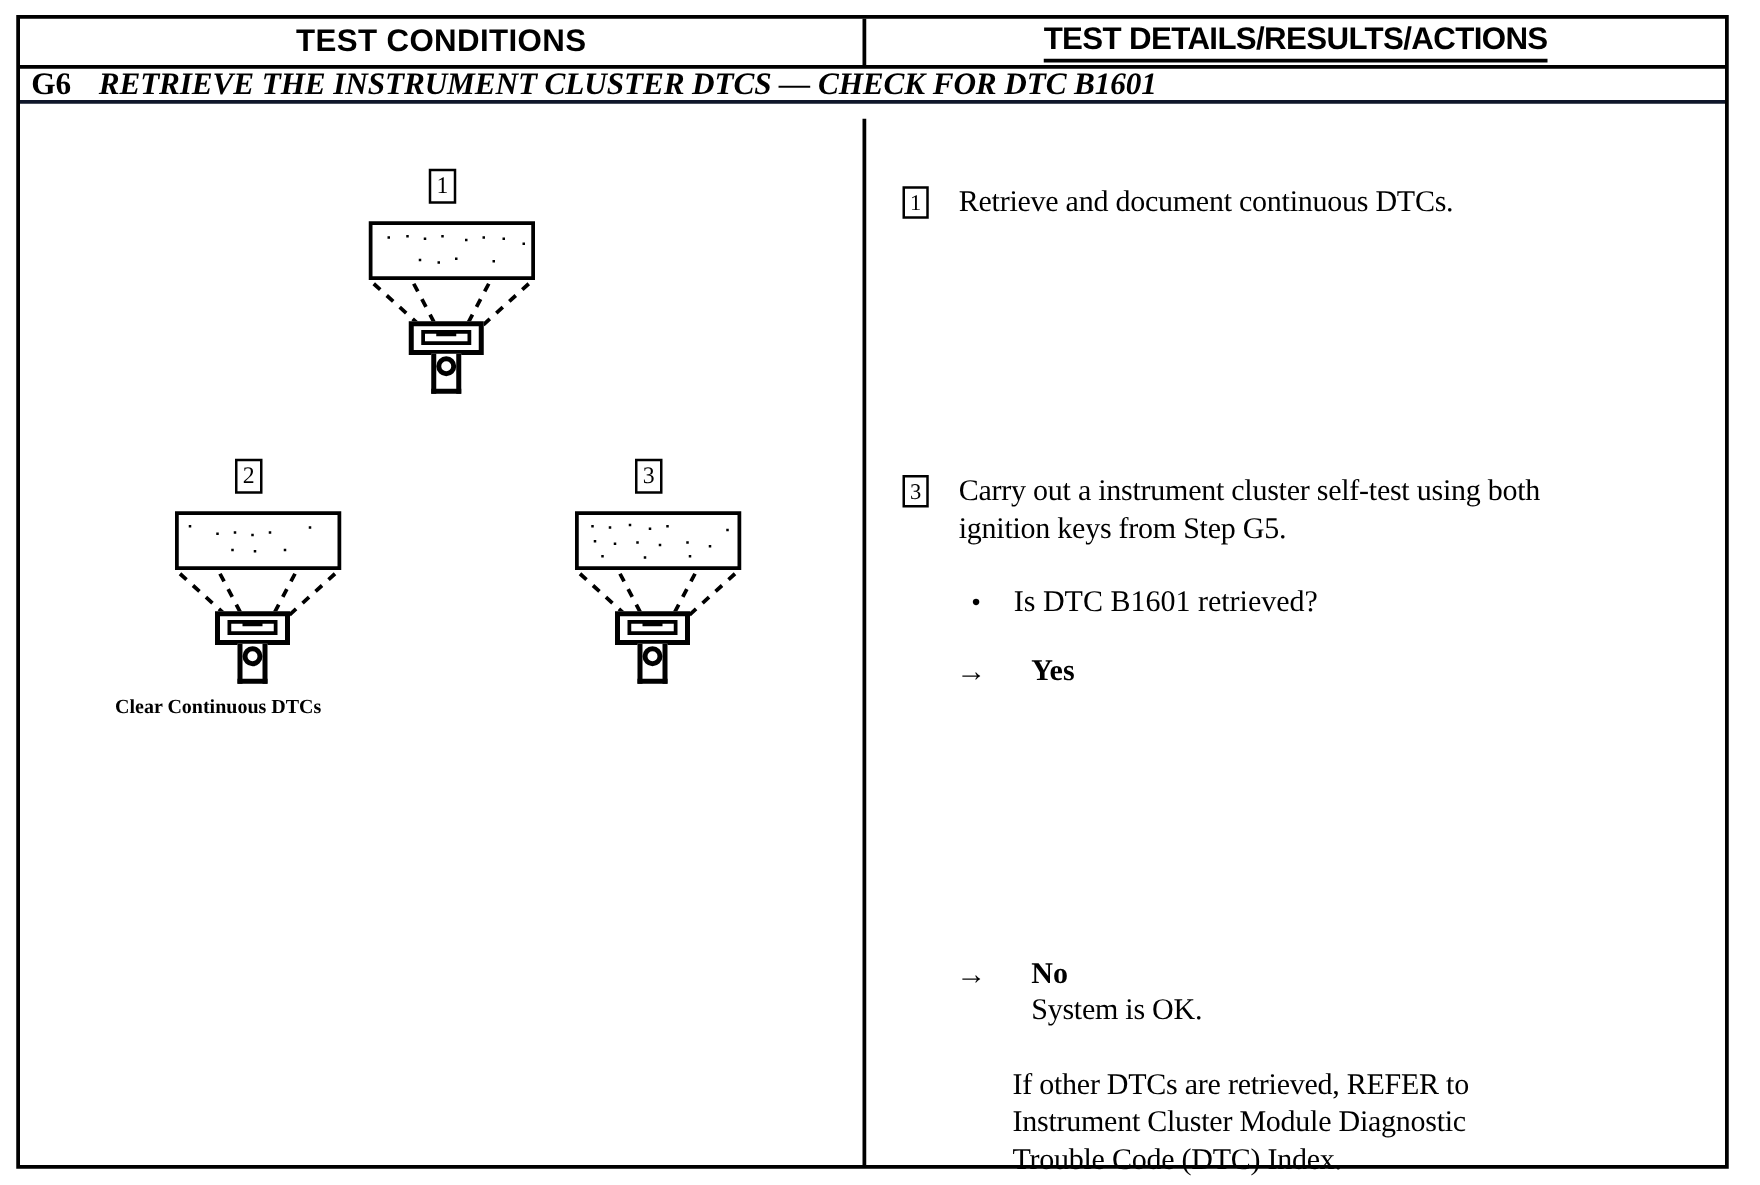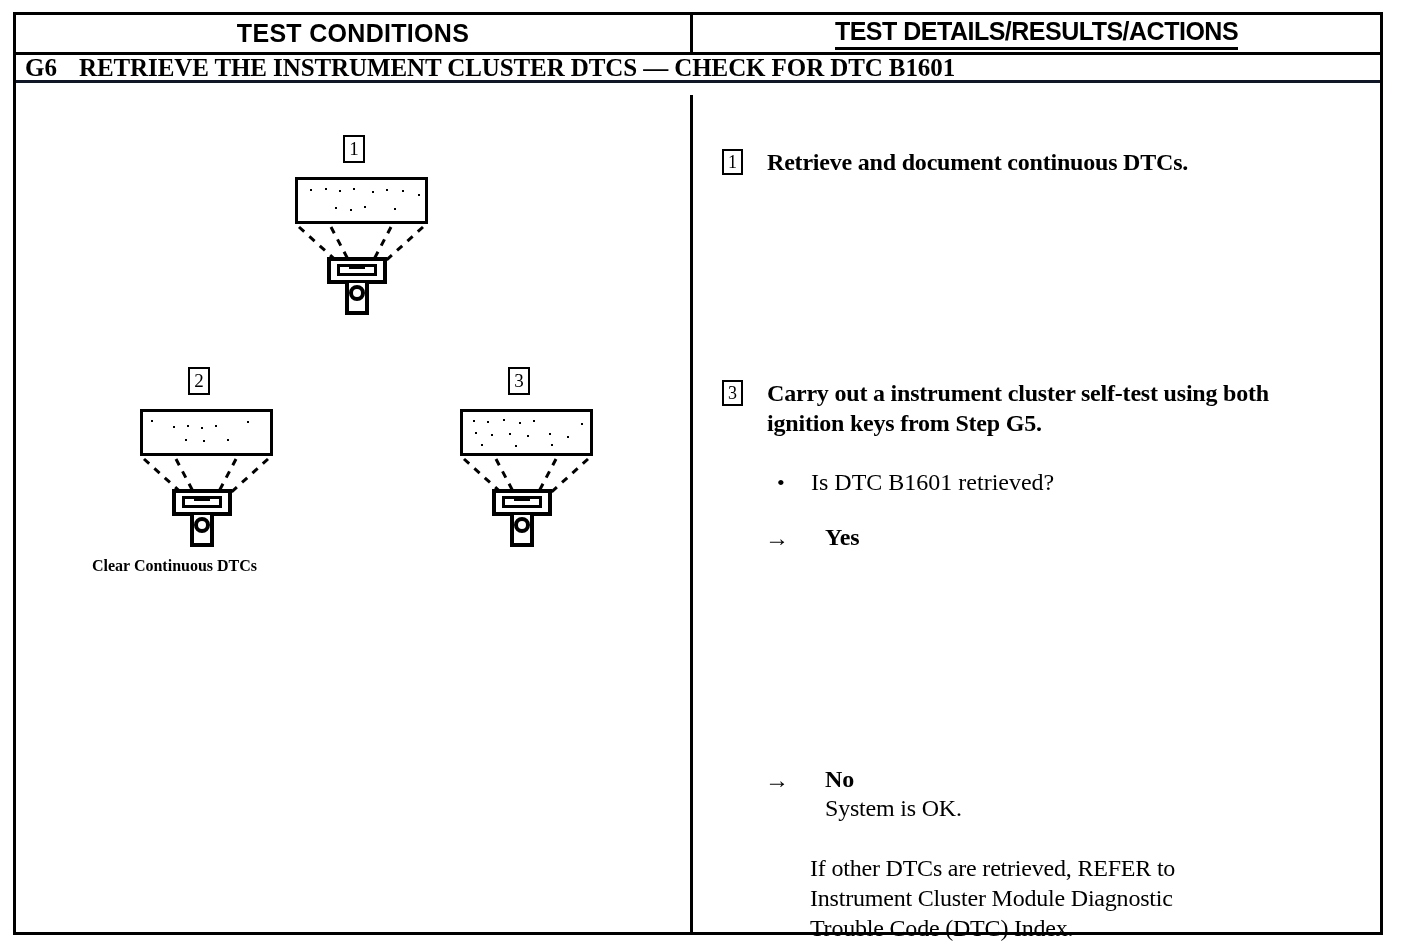--- a/index.html
+++ b/index.html
@@ -79,20 +79,21 @@
   .title-step {
     font-weight: bold;
     font-size: 25px;
     padding-left: 9px;
   }
   .title-text {
     font-weight: bold;
     font-size: 25px;
     padding-left: 22px;
     letter-spacing: -0.1px;
+    font-style: italic;
   }
 
   
   .body-row {
     position: absolute;
     left: 0;
     top: 80px;
     right: 0;
     bottom: 0;
   }
@@ -199,21 +200,21 @@
     align-items: center;
     justify-content: center;
     font-size: 18px;
     box-sizing: border-box;
     margin-top: 2px;
   }
   .step-body {
     margin-left: 24px;
   }
   .step-title {
-    font-weight: bold;
+    font-weight: normal;
     font-size: 24px;
     line-height: 30px;
     white-space: pre-line;
     letter-spacing: -0.2px;
   }
 
   .bullet-line {
     position: absolute;
     display: flex;
     align-items: baseline;

